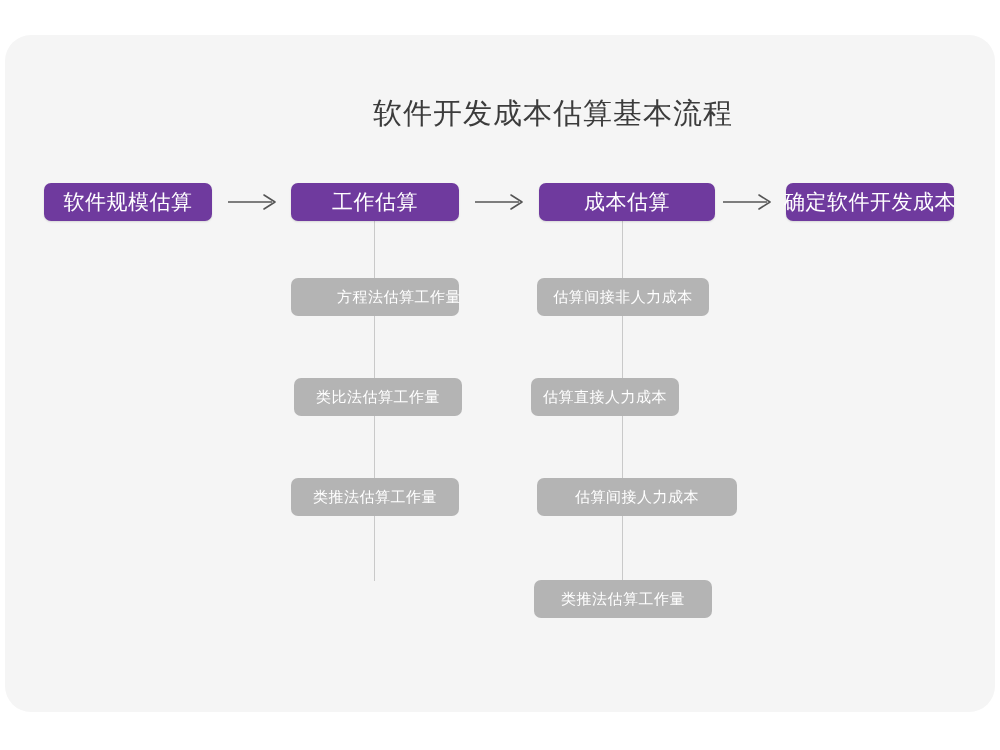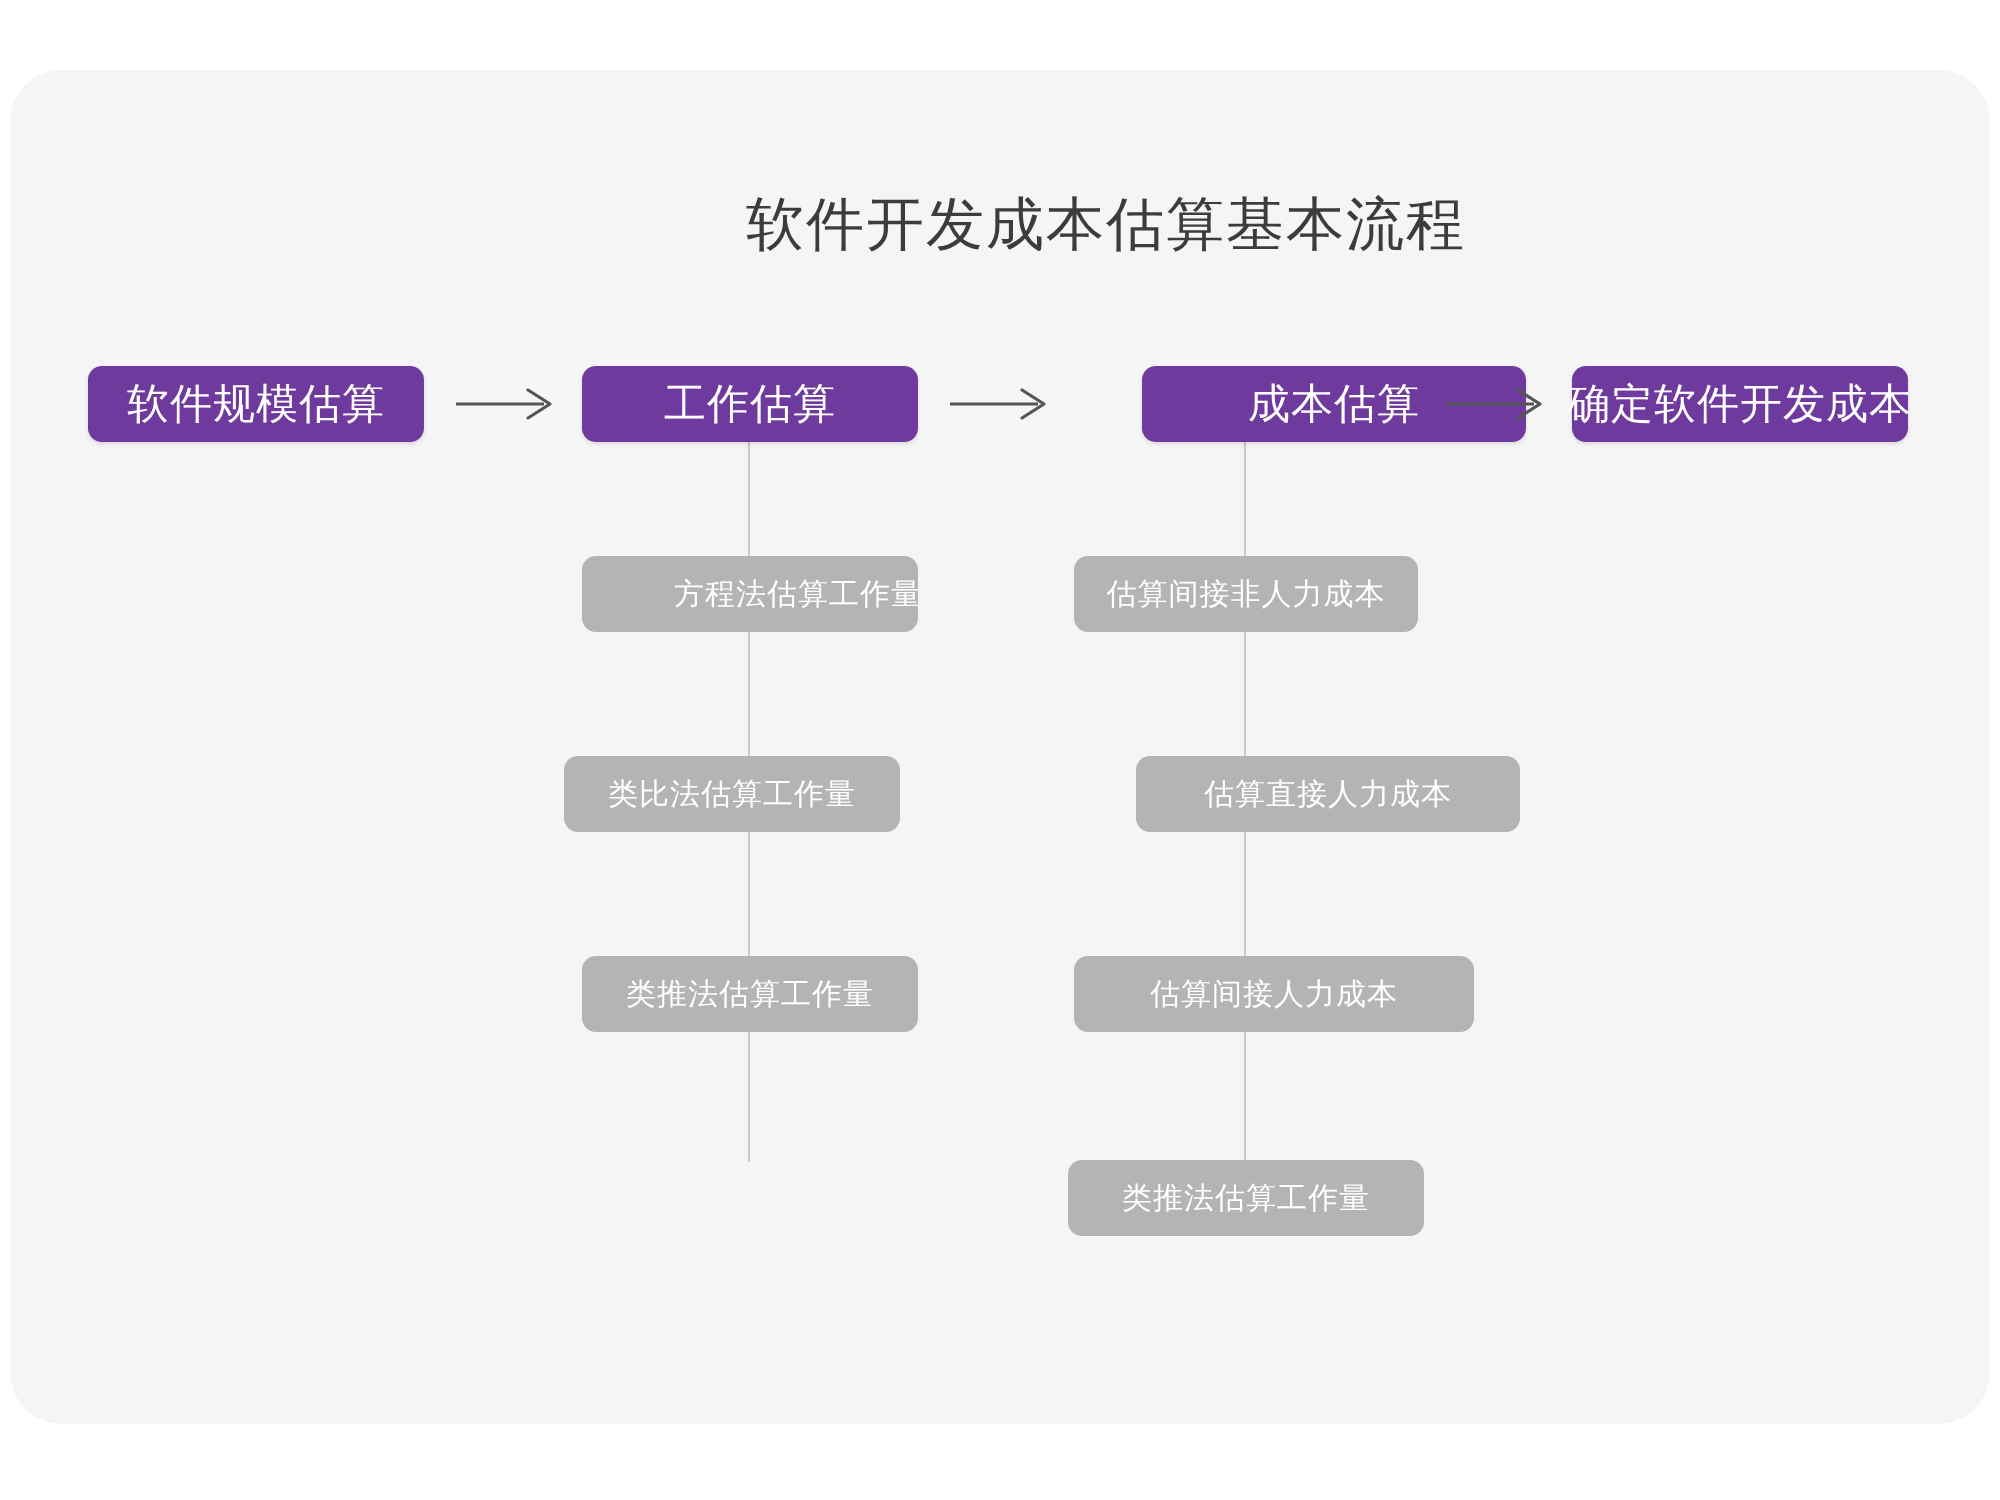--- a/index.html
+++ b/index.html
@@ -70,31 +70,31 @@
   .node.secondary {
     background: #b4b4b4;
     height: 38px;
     font-size: 15px;
     border-radius: 7px;
   }
 
   
   .n-scale      { left: 44px;  top: 183px; width: 168px; }
   .n-work       { left: 291px; top: 183px; width: 168px; }
-  .n-cost       { left: 539px; top: 183px; width: 192px; margin-left: 32px; }
+  .n-cost       { left: 539px; top: 183px; width: 176px; }
   .n-determine  { left: 786px; top: 183px; width: 168px; text-align: center; }
 
   
   .w-1 { left: 291px; top: 278px; width: 168px; padding-left: 48px; }
-  .w-2 { left: 282px; top: 378px; width: 168px; }
+  .w-2 { left: 294px; top: 378px; width: 168px; }
   .w-3 { left: 291px; top: 478px; width: 168px; }
 
   
   .c-1 { left: 537px; top: 278px; width: 172px; }
-  .c-2 { left: 568px; top: 378px; width: 192px; }
+  .c-2 { left: 531px; top: 378px; width: 148px; }
   .c-3 { left: 537px; top: 478px; width: 200px; }
   .c-4 { left: 534px; top: 580px; width: 178px; }
 
   
   .vline {
     position: absolute;
     width: 1px;
     background: #c9c9c9;
   }
   .vl-work { left: 374px; top: 221px; height: 360px; }

